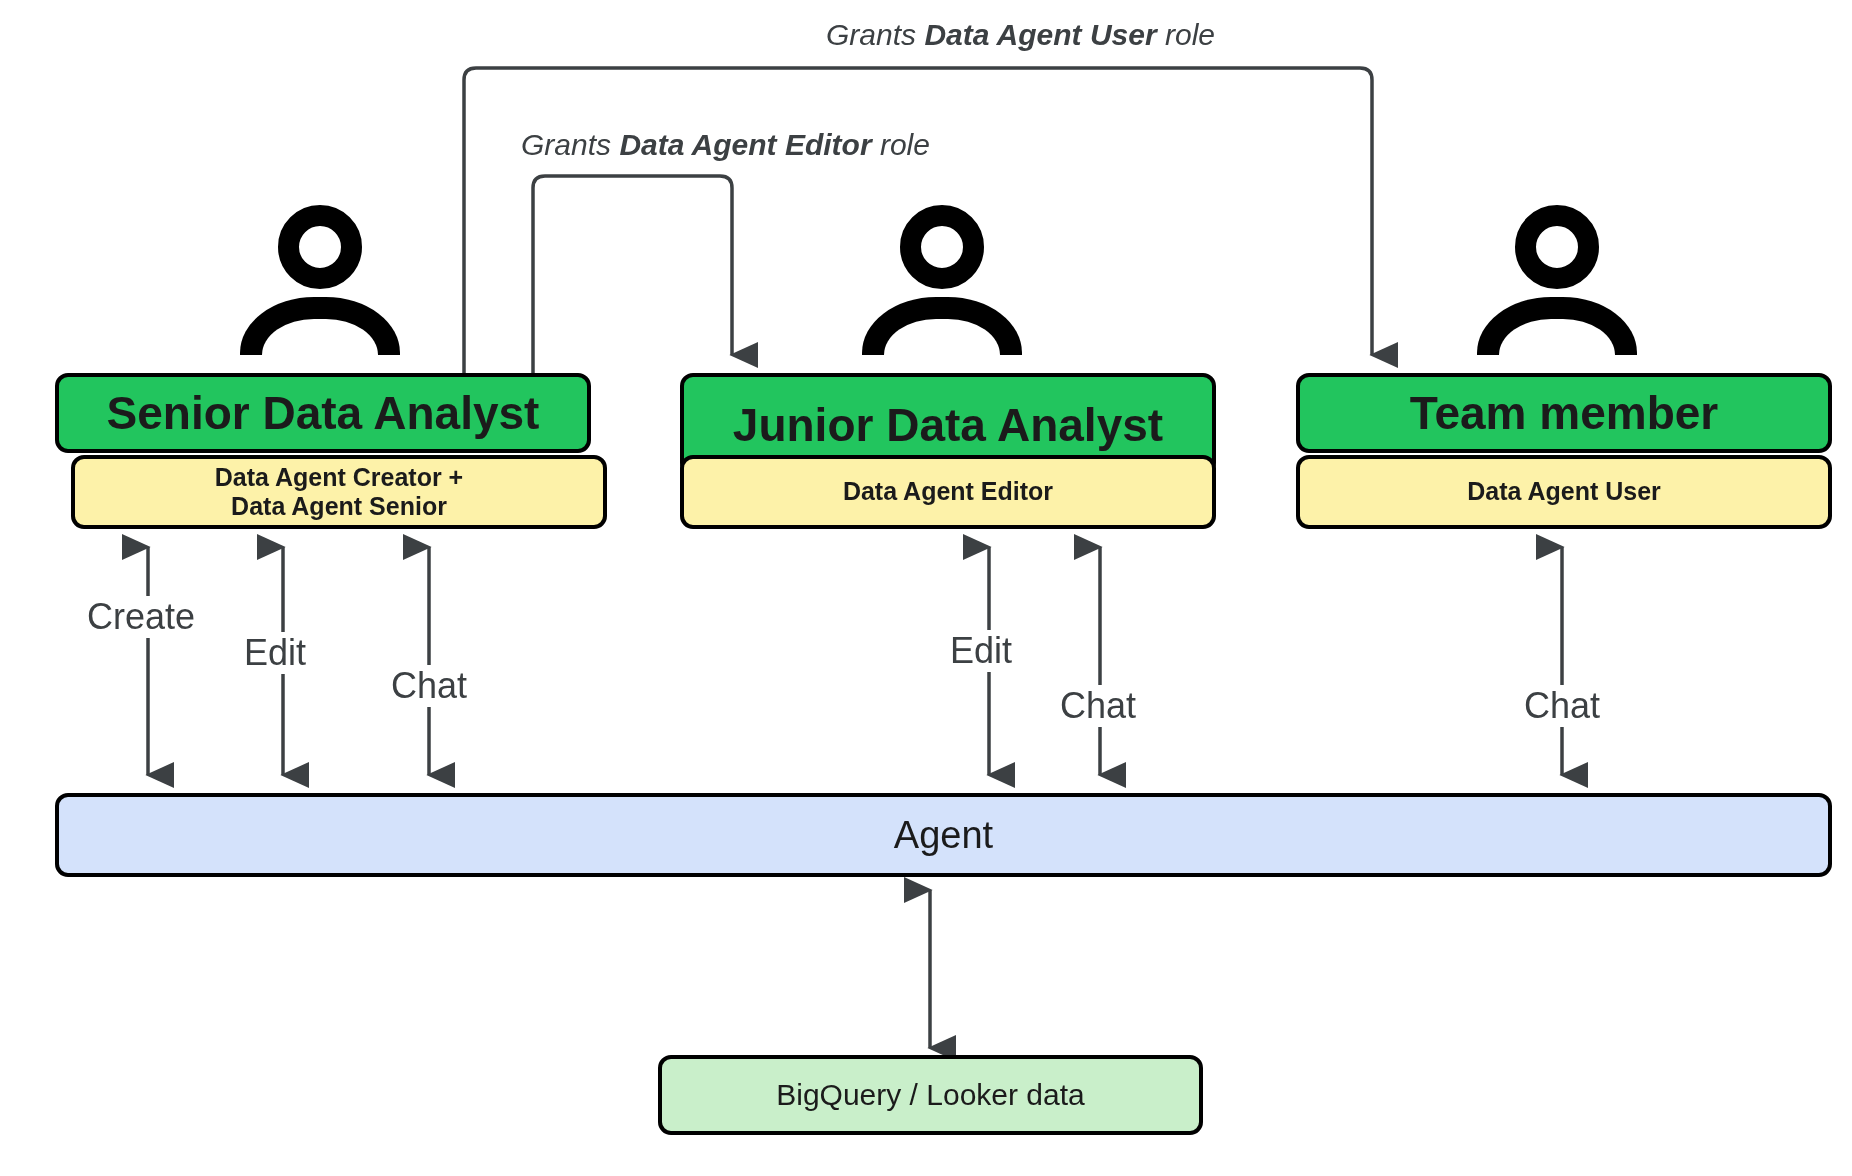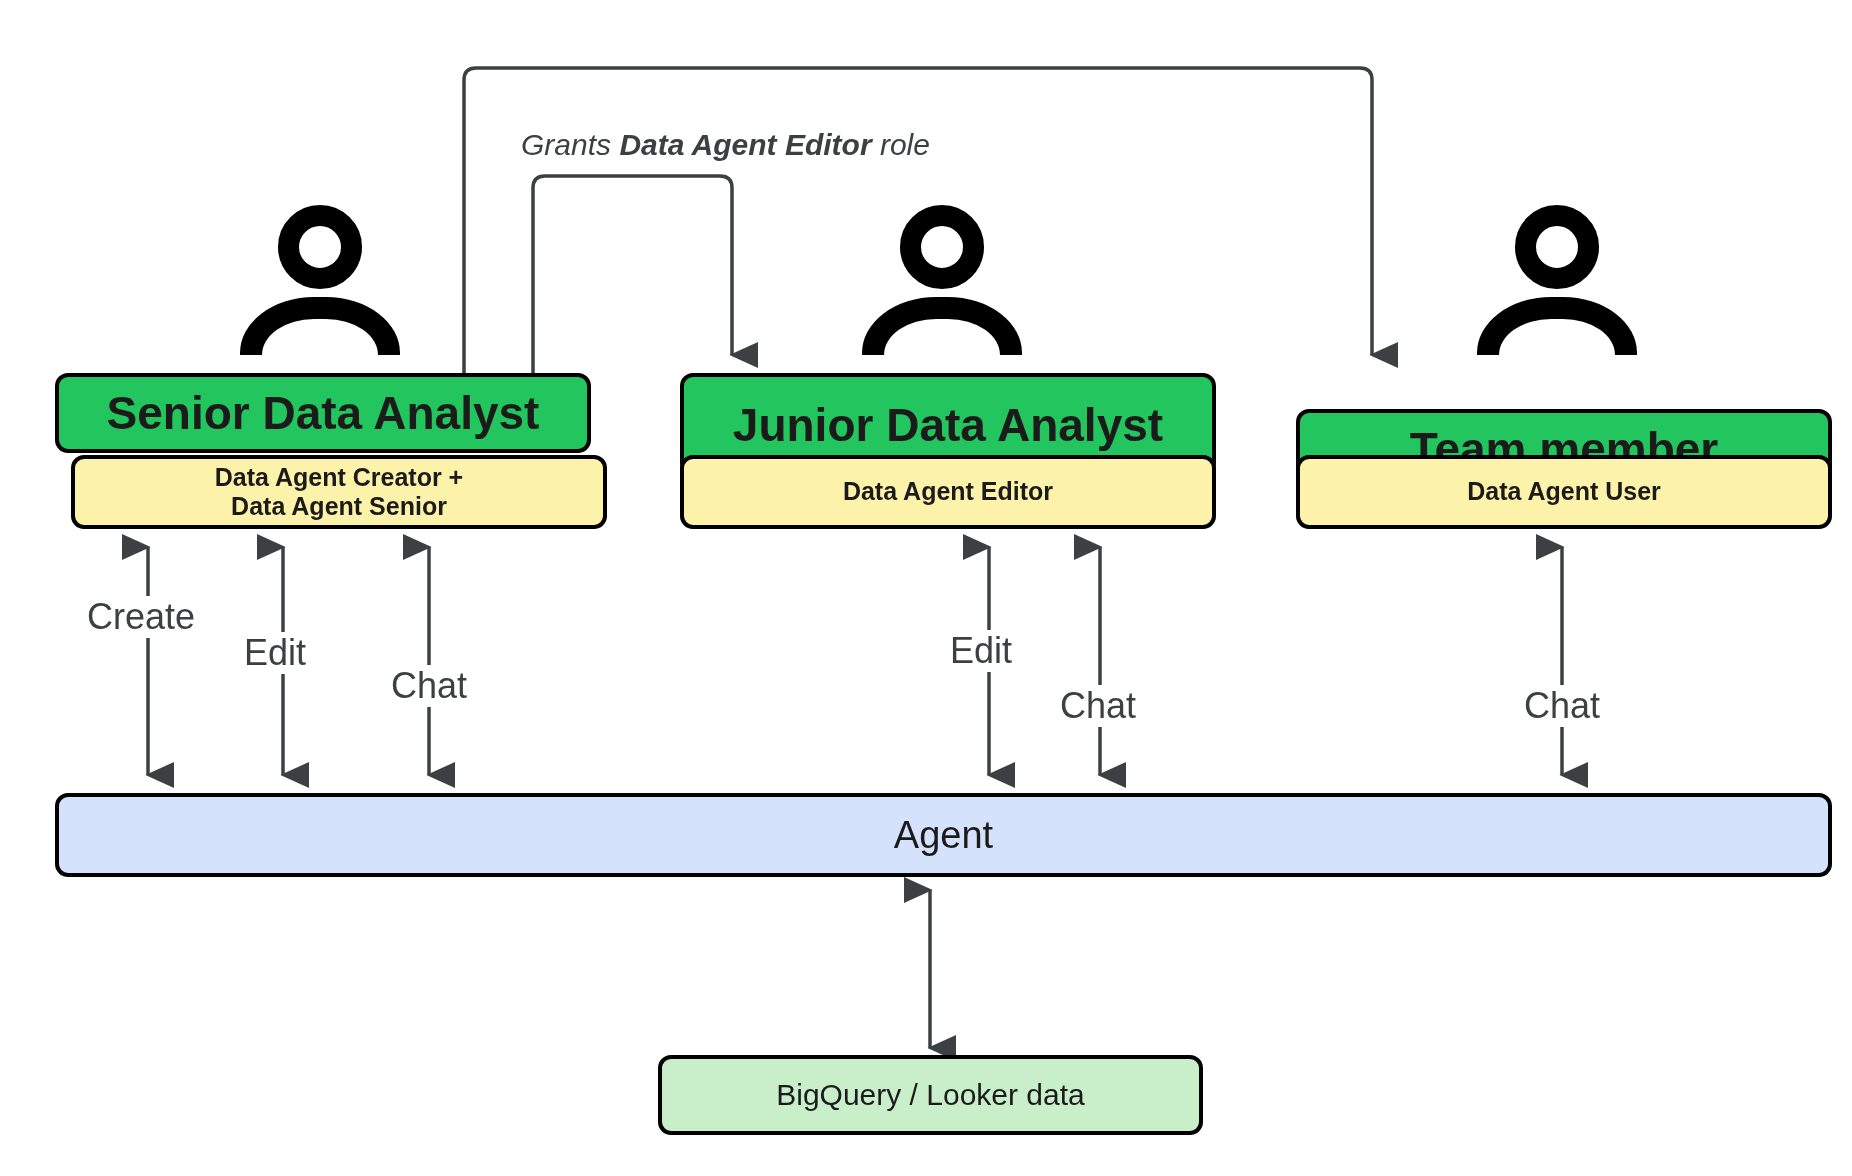--- a/index.html
+++ b/index.html
@@ -163,20 +163,23 @@
 
     <g>
       <line x1="1562" y1="547" x2="1562" y2="775" stroke="#3c4043" stroke-width="3.5" marker-start="url(#ah-start)" marker-end="url(#ah-down)"></line>
     </g>
 
     <g>
       <line x1="930" y1="890" x2="930" y2="1048" stroke="#3c4043" stroke-width="3.5" marker-start="url(#ah-start)" marker-end="url(#ah-down)"></line>
     </g>
   </svg>
 
+  <div class="grant-label" style="left:826px; top:18px;">
+    <span>Grants </span><b>Data Agent User</b><span> role</span>
+  </div>
 
   <div class="grant-label" style="left:521px; top:128px;">
     <span>Grants </span><b>Data Agent Editor</b><span> role</span>
   </div>
 
   <div class="person" style="left:240px; top:205px;">
     <div class="head"></div>
     <div class="body"></div>
   </div>
 
@@ -198,21 +201,21 @@
     <span>Data Agent Senior</span>
   </div>
 
   <div class="box role-box" style="left:680px; top:373px; width:536px; height:103px;">
     <span>Junior Data Analyst</span>
   </div>
   <div class="box perm-box" style="left:680px; top:455px; width:536px; height:74px;">
     <span>Data Agent Editor</span>
   </div>
 
-  <div class="box role-box" style="left:1296px; top:373px; width:536px; height:80px;margin-top:36px;">
+  <div class="box role-box" style="left:1296px; top:373px; width:536px; height:80px;">
     <span>Team member</span>
   </div>
   <div class="box perm-box" style="left:1296px; top:455px; width:536px; height:74px;">
     <span>Data Agent User</span>
   </div>
 
   <div class="flow-label" style="left:82px; top:596px;">Create</div>
   <div class="flow-label" style="left:239px; top:632px;">Edit</div>
   <div class="flow-label" style="left:386px; top:665px;">Chat</div>
 

